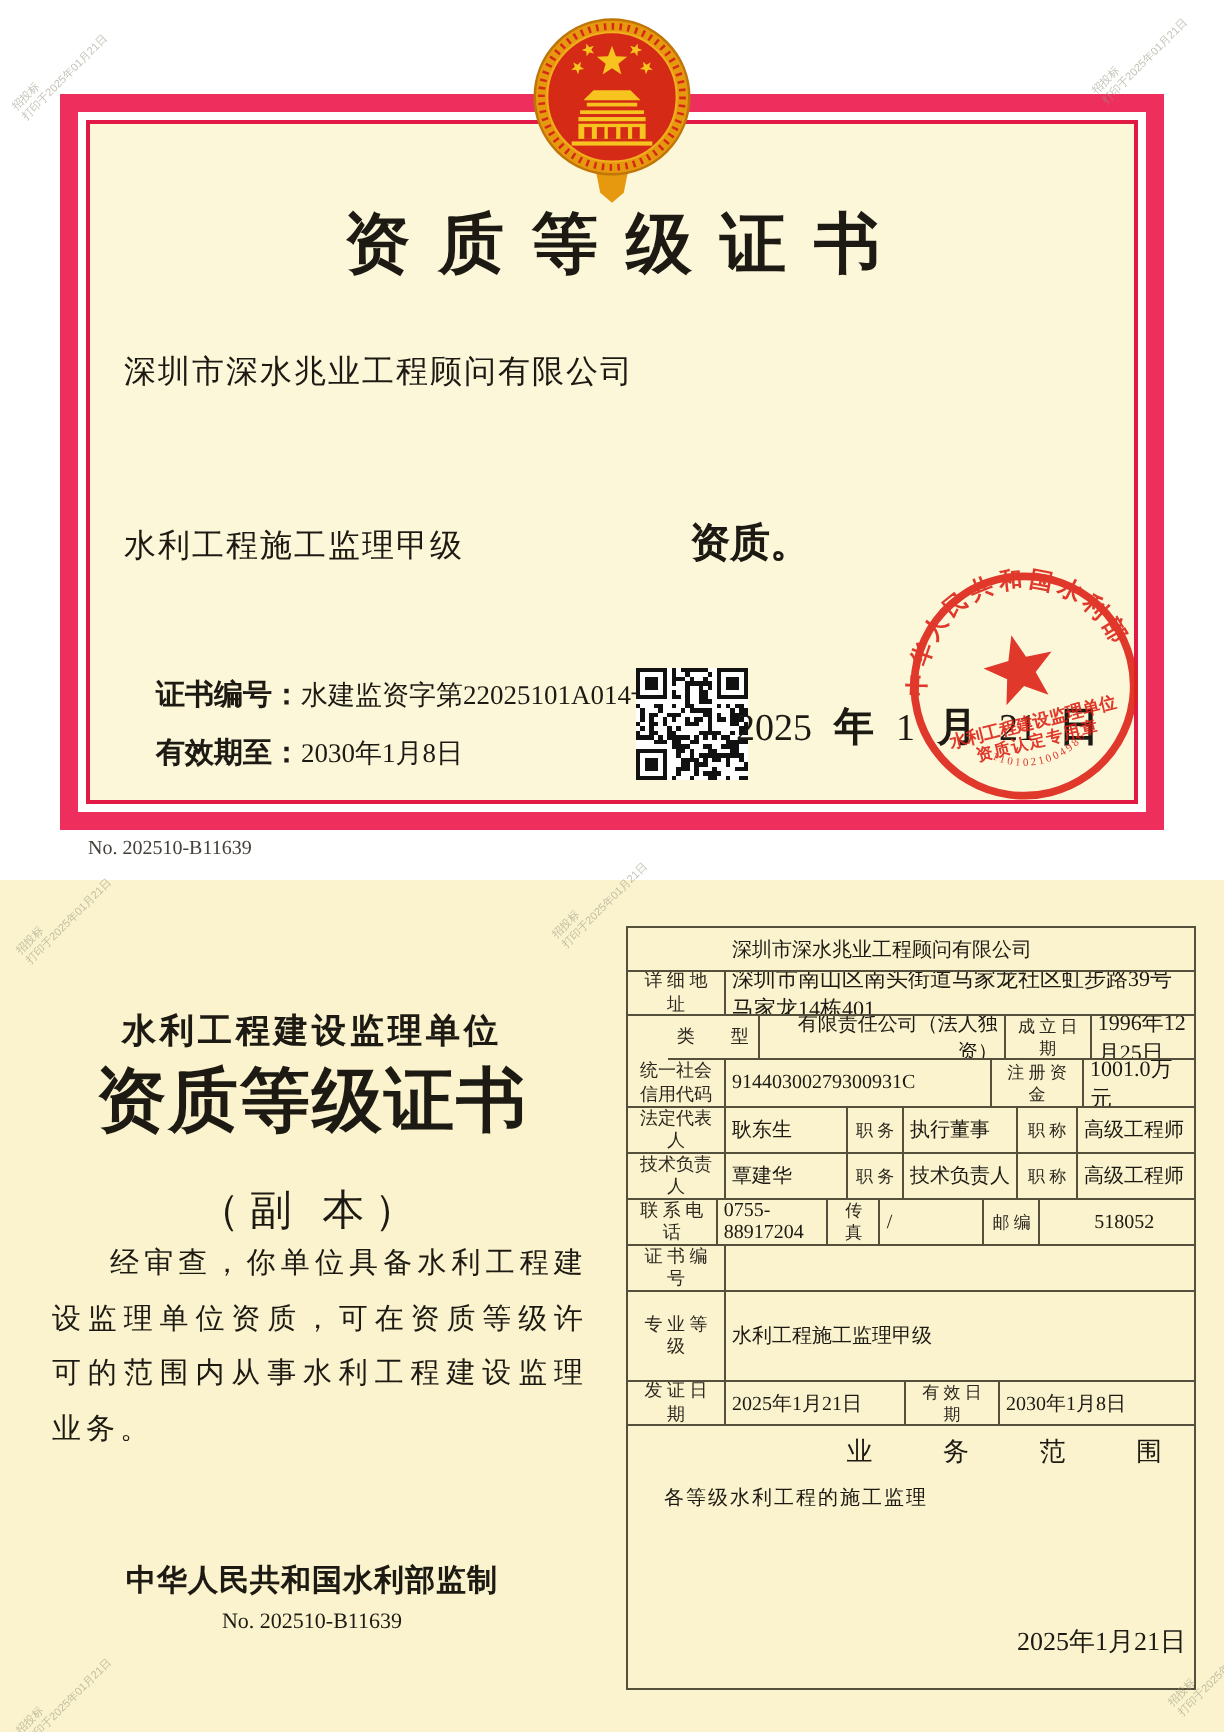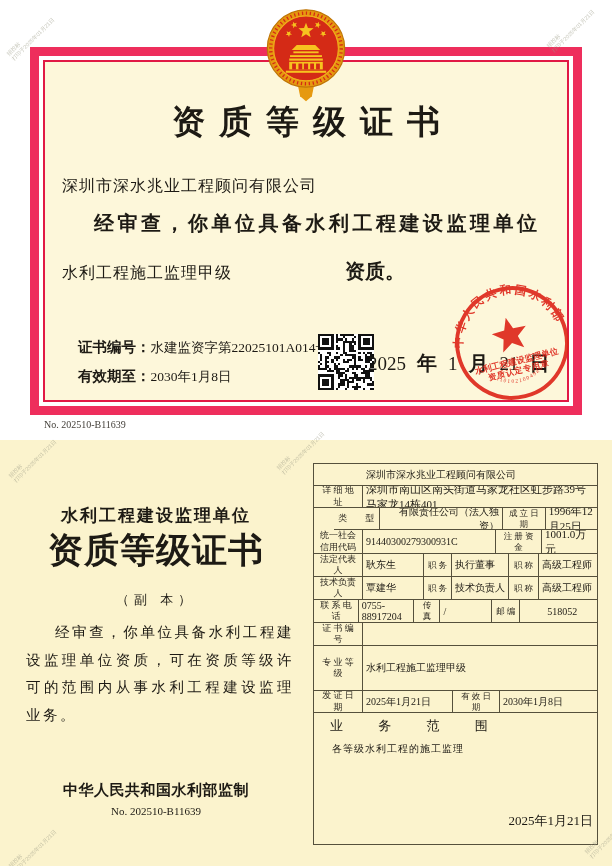--- a/index.html
+++ b/index.html
@@ -32,40 +32,40 @@
   .t-date .unit { font-size:20px; font-weight:bold; }
   .t-serial  { position:absolute; left:44px; top:419px; font-size:10px; color:#44403a; z-index:2; }
 
   .seal { position:absolute; z-index:5; opacity:.9; }
   .seal-top    { left:452px; top:283px; width:120px; height:120px; transform:rotate(-14deg); }
 
   
   .bottom { position:absolute; left:0; top:440px; width:612px; height:426px; background:#fbf3cd; z-index:1; }
   .b-header   { position:absolute; left:0; top:64px;  width:312px; text-align:center; font-weight:bold; font-size:17px; letter-spacing:2px; }
   .b-title    { position:absolute; left:0; top:87px;  width:312px; text-align:center; font-weight:bold; font-size:35px; letter-spacing:1px; }
-  .b-subtitle { position:absolute; left:0; top:151px; width:312px; text-align:center; font-size:13px; letter-spacing:5px; }
+  .b-subtitle { position:absolute; left:0; top:151px; width:312px; text-align:center; font-size:21px; letter-spacing:5px; }
   .b-body     { position:absolute; left:26px; top:179px; width:268px; font-size:14.5px; line-height:27.5px;
                 letter-spacing:2.5px; text-indent:2em; text-align:justify; }
   .b-issuer   { position:absolute; left:0; top:341px; width:312px; text-align:center; font-weight:bold; font-size:15px; letter-spacing:.5px; }
   .b-serial   { position:absolute; left:0; top:365px; width:312px; text-align:center; font-size:11px; }
 
   
   .tbl  { position:absolute; left:313px; top:23px; width:285px; height:382px; box-sizing:border-box;
           border:1px solid #55503c; }
   .row  { display:flex; border-bottom:1px solid #55503c; box-sizing:border-box; }
   .row.last { border-bottom:none; }
   .cell { border-right:1px solid #55503c; box-sizing:border-box; display:flex; align-items:center;
           padding:1px 3px; overflow:hidden; }
   .cell.end { border-right:none; }
   .lab  { font-size:9px;  justify-content:center; text-align:center; color:#2c2820; line-height:1.25; }
   .sub  { font-size:8.5px; }
   .val  { font-size:10px; letter-spacing:0; }
   .val.small { font-size:11px; }
   .scope { position:relative; display:block; padding:0; }
-  .scope-h { margin-top:4px; text-align:left; font-size:13px; letter-spacing:16px; text-indent:16px; }
+  .scope-h { margin-top:4px; text-align:right; font-size:13px; letter-spacing:16px; text-indent:16px; }
   .scope-v { margin-top:7px; margin-left:18px; font-size:10px; letter-spacing:1px; }
   .scope-date { position:absolute; right:4px; bottom:12px; font-size:13px; }
 </style>
 </head>
 <body>
 
 <div class="page">
 
   <div class="wm" style="left:2px; top:30px;">
     <span>招投标</span><br>
@@ -122,21 +122,20 @@
       <rect x="33.5" y="66" width="4.5" height="7"></rect>
       <rect x="41" y="66" width="4.5" height="7"></rect>
       <rect x="47.5" y="66" width="5" height="7"></rect>
       <rect x="55" y="66" width="4.5" height="7"></rect>
       <rect x="62" y="66" width="4.5" height="7"></rect>
     </g>
   </svg>
 
   <div class="t-title">资质等级证书</div>
   <div class="t-company">深圳市深水兆业工程顾问有限公司</div>
-  <div class="t-claim">经审查，你单位具备水利工程建设监理单位</div>
   <div class="t-grade">水利工程施工监理甲级</div>
   <div class="t-suffix">资质。</div>
 
   <div class="t-certno">
     <span class="lbl">证书编号：</span><span>水建监资字第22025101A014号</span>
   </div>
   <div class="t-valid">
     <span class="lbl">有效期至：</span><span>2030年1月8日</span>
   </div>
 

